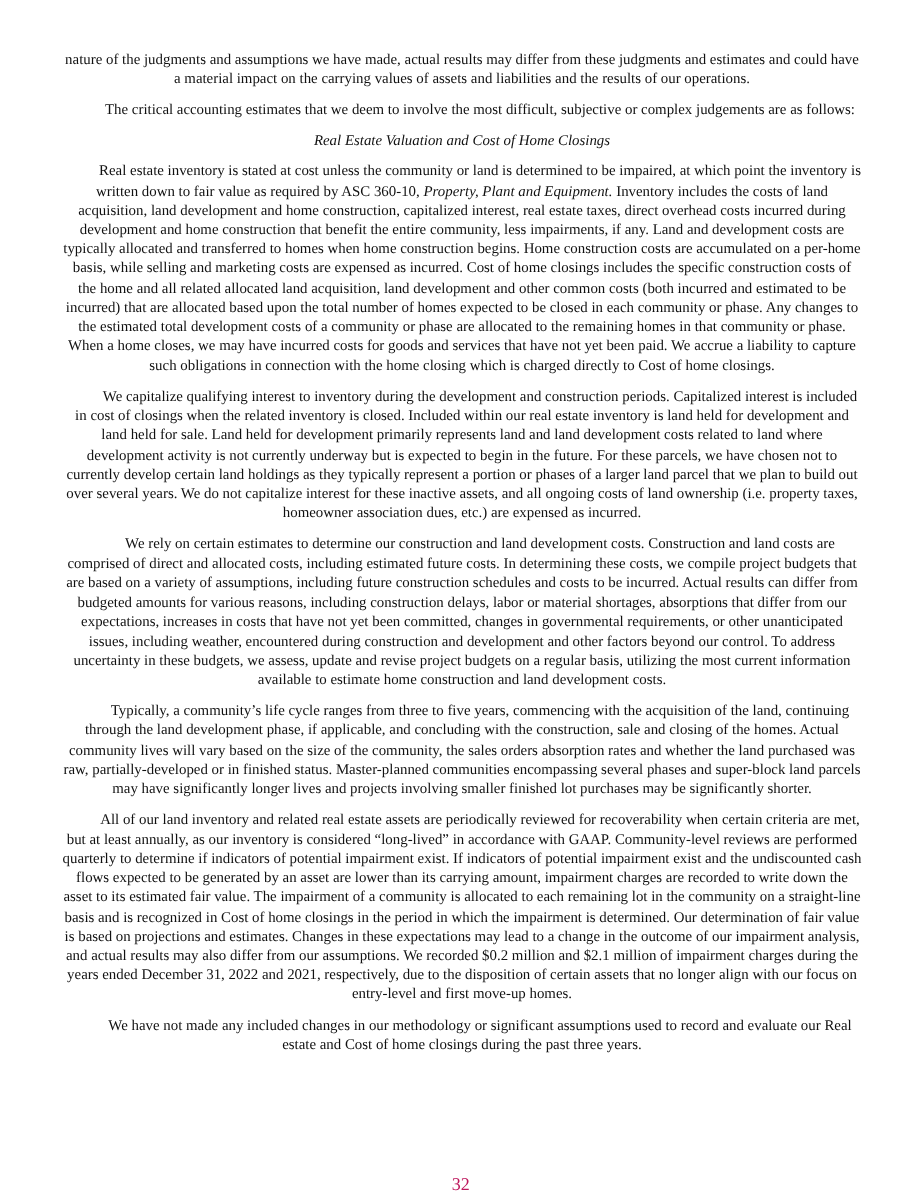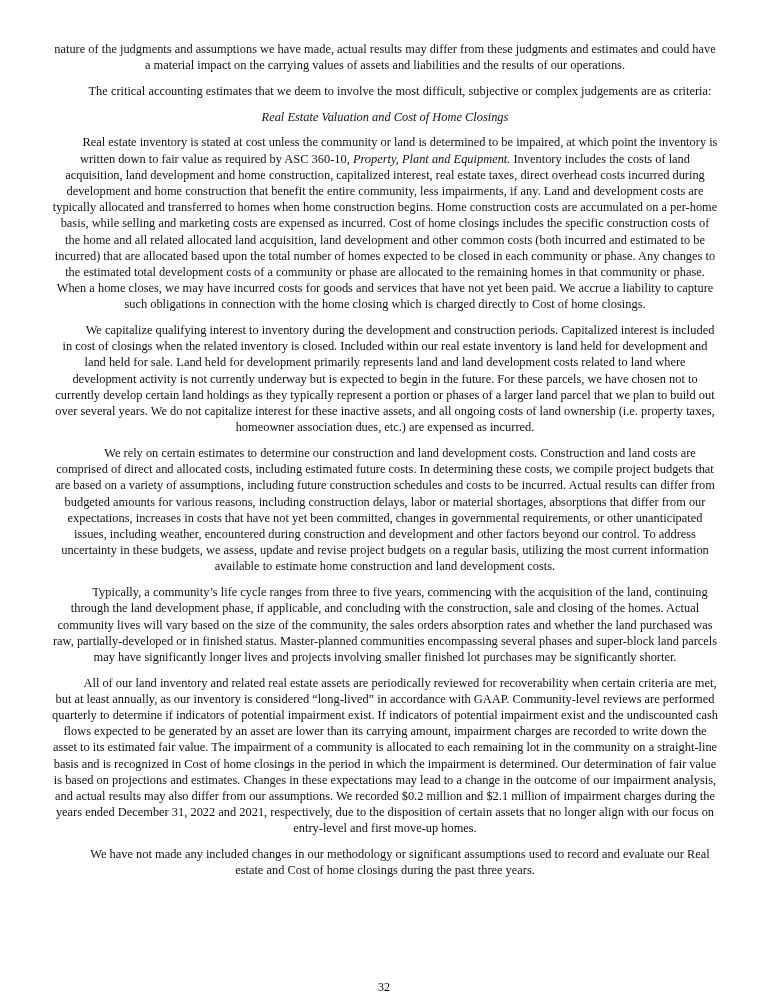--- a/index.html
+++ b/index.html
@@ -17,30 +17,30 @@
     p { margin: 0 0 9.5px 0; text-align: center; }
     p.indent { text-indent: 30px; }
     p.heading { font-style: italic; margin-bottom: 9.5px; }
     em { font-style: italic; }
     .page-number {
       position: absolute;
       left: 0; width: 768px;
       top: 980px;
       text-align: center;
       font-family: "Liberation Serif", "DejaVu Serif", serif;
-      font-size: 12px;
-      color: #000000;
+      font-size: 15px;
+      color: #be185d;
     }
   </style>
 </head>
 <body>
 
 <div class="page">
   <p>nature of the judgments and assumptions we have made, actual results may differ from these judgments and estimates and could have a material impact on the carrying values of assets and liabilities and the results of our operations.</p>
-  <p class="indent">The critical accounting estimates that we deem to involve the most difficult, subjective or complex judgements are as criteria:</p>
+  <p class="indent">The critical accounting estimates that we deem to involve the most difficult, subjective or complex judgements are as follows:</p>
   <p class="heading">Real Estate Valuation and Cost of Home Closings</p>
   <p class="indent"><span>Real estate inventory is stated at cost unless the community or land is determined to be impaired, at which point the inventory is written down to fair value as required by ASC 360-10, </span><em>Property, Plant and Equipment.</em><span> Inventory includes the costs of land acquisition, land development and home construction, capitalized interest, real estate taxes, direct overhead costs incurred during development and home construction that benefit the entire community, less impairments, if any. Land and development costs are typically allocated and transferred to homes when home construction begins. Home construction costs are accumulated on a per-home basis, while selling and marketing costs are expensed as incurred. Cost of home closings includes the specific construction costs of the home and all related allocated land acquisition, land development and other common costs (both incurred and estimated to be incurred) that are allocated based upon the total number of homes expected to be closed in each community or phase. Any changes to the estimated total development costs of a community or phase are allocated to the remaining homes in that community or phase. When a home closes, we may have incurred costs for goods and services that have not yet been paid. We accrue a liability to capture such obligations in connection with the home closing which is charged directly to Cost of home closings.</span></p>
   <p class="indent">We capitalize qualifying interest to inventory during the development and construction periods. Capitalized interest is included in cost of closings when the related inventory is closed. Included within our real estate inventory is land held for development and land held for sale. Land held for development primarily represents land and land development costs related to land where development activity is not currently underway but is expected to begin in the future. For these parcels, we have chosen not to currently develop certain land holdings as they typically represent a portion or phases of a larger land parcel that we plan to build out over several years. We do not capitalize interest for these inactive assets, and all ongoing costs of land ownership (i.e. property taxes, homeowner association dues, etc.) are expensed as incurred.</p>
   <p class="indent">We rely on certain estimates to determine our construction and land development costs. Construction and land costs are comprised of direct and allocated costs, including estimated future costs. In determining these costs, we compile project budgets that are based on a variety of assumptions, including future construction schedules and costs to be incurred. Actual results can differ from budgeted amounts for various reasons, including construction delays, labor or material shortages, absorptions that differ from our expectations, increases in costs that have not yet been committed, changes in governmental requirements, or other unanticipated issues, including weather, encountered during construction and development and other factors beyond our control. To address uncertainty in these budgets, we assess, update and revise project budgets on a regular basis, utilizing the most current information available to estimate home construction and land development costs.</p>
   <p class="indent">Typically, a community’s life cycle ranges from three to five years, commencing with the acquisition of the land, continuing through the land development phase, if applicable, and concluding with the construction, sale and closing of the homes. Actual community lives will vary based on the size of the community, the sales orders absorption rates and whether the land purchased was raw, partially-developed or in finished status. Master-planned communities encompassing several phases and super-block land parcels may have significantly longer lives and projects involving smaller finished lot purchases may be significantly shorter.</p>
   <p class="indent">All of our land inventory and related real estate assets are periodically reviewed for recoverability when certain criteria are met, but at least annually, as our inventory is considered “long-lived” in accordance with GAAP. Community-level reviews are performed quarterly to determine if indicators of potential impairment exist. If indicators of potential impairment exist and the undiscounted cash flows expected to be generated by an asset are lower than its carrying amount, impairment charges are recorded to write down the asset to its estimated fair value. The impairment of a community is allocated to each remaining lot in the community on a straight-line basis and is recognized in Cost of home closings in the period in which the impairment is determined. Our determination of fair value is based on projections and estimates. Changes in these expectations may lead to a change in the outcome of our impairment analysis, and actual results may also differ from our assumptions. We recorded $0.2 million and $2.1 million of impairment charges during the years ended December 31, 2022 and 2021, respectively, due to the disposition of certain assets that no longer align with our focus on entry-level and first move-up homes.</p>
   <p class="indent">We have not made any included changes in our methodology or significant assumptions used to record and evaluate our Real estate and Cost of home closings during the past three years.</p>
 </div>
 
 <div class="page-number">32</div>

